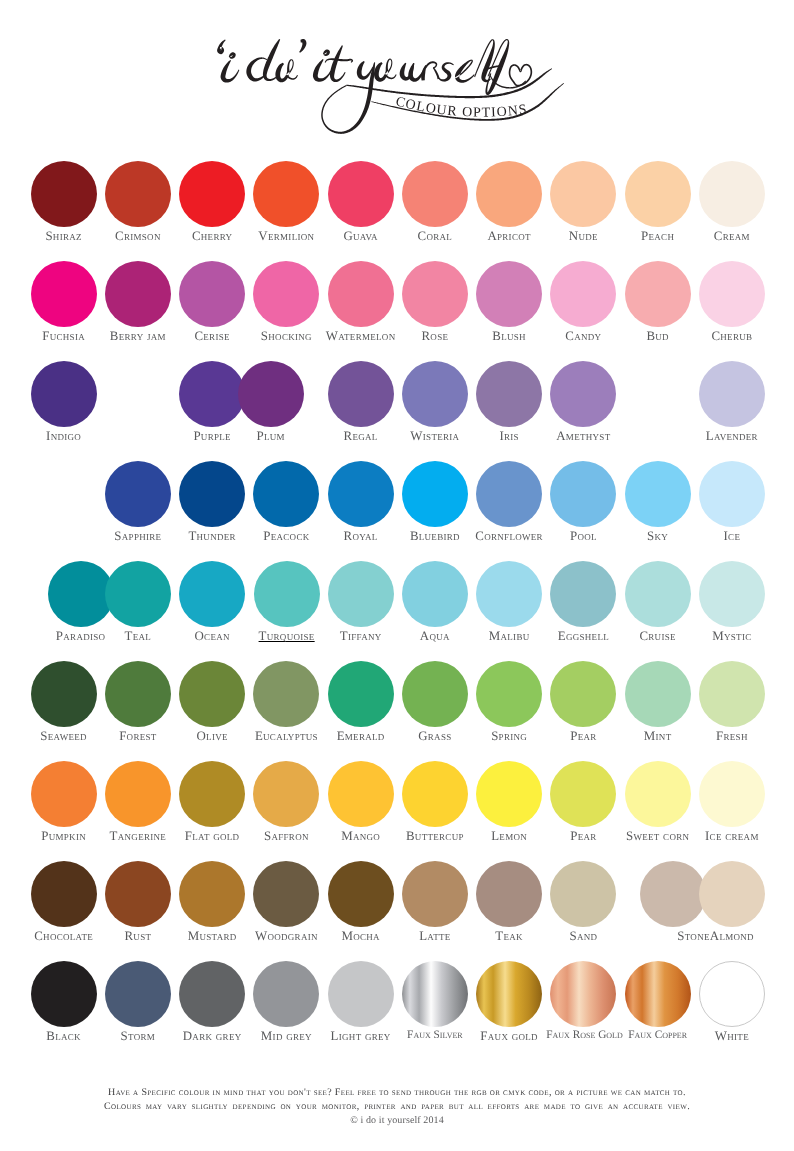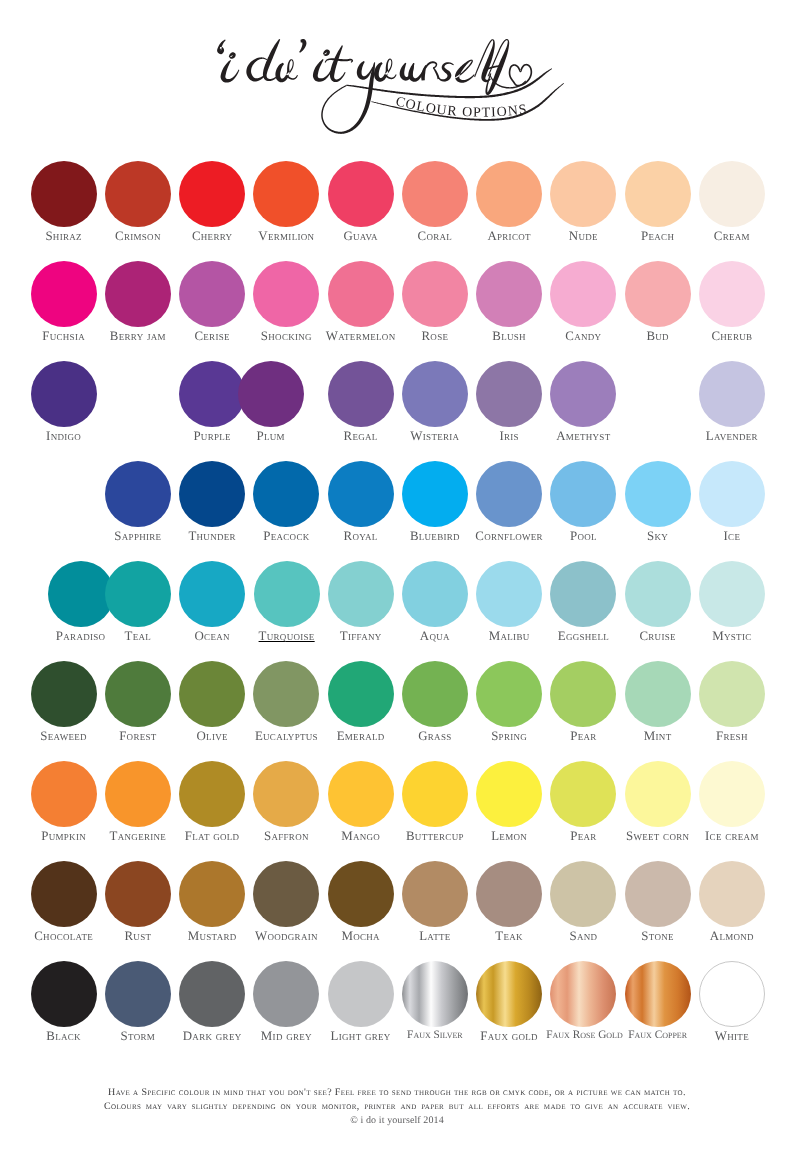--- a/index.html
+++ b/index.html
@@ -391,21 +391,21 @@
           <div class="lbl">Latte</div>
         </div>
         <div class="cell" style="left: 445.5px;">
           <div class="swatch" style="background: rgb(166, 141, 129);"></div>
           <div class="lbl">Teak</div>
         </div>
         <div class="cell" style="left: 519.75px;">
           <div class="swatch" style="background: rgb(205, 195, 166);"></div>
           <div class="lbl">Sand</div>
         </div>
-        <div class="cell" style="left: 594px;">
+        <div class="cell" style="left: 609px; text-align: right;">
           <div class="swatch" style="background: rgb(203, 185, 171);"></div>
           <div class="lbl">Stone</div>
         </div>
         <div class="cell" style="left: 668.25px;">
           <div class="swatch" style="background: rgb(229, 211, 189);"></div>
           <div class="lbl">Almond</div>
         </div>
       </div>
       <div class="row">
         <div class="cell" style="left: 0px;">

